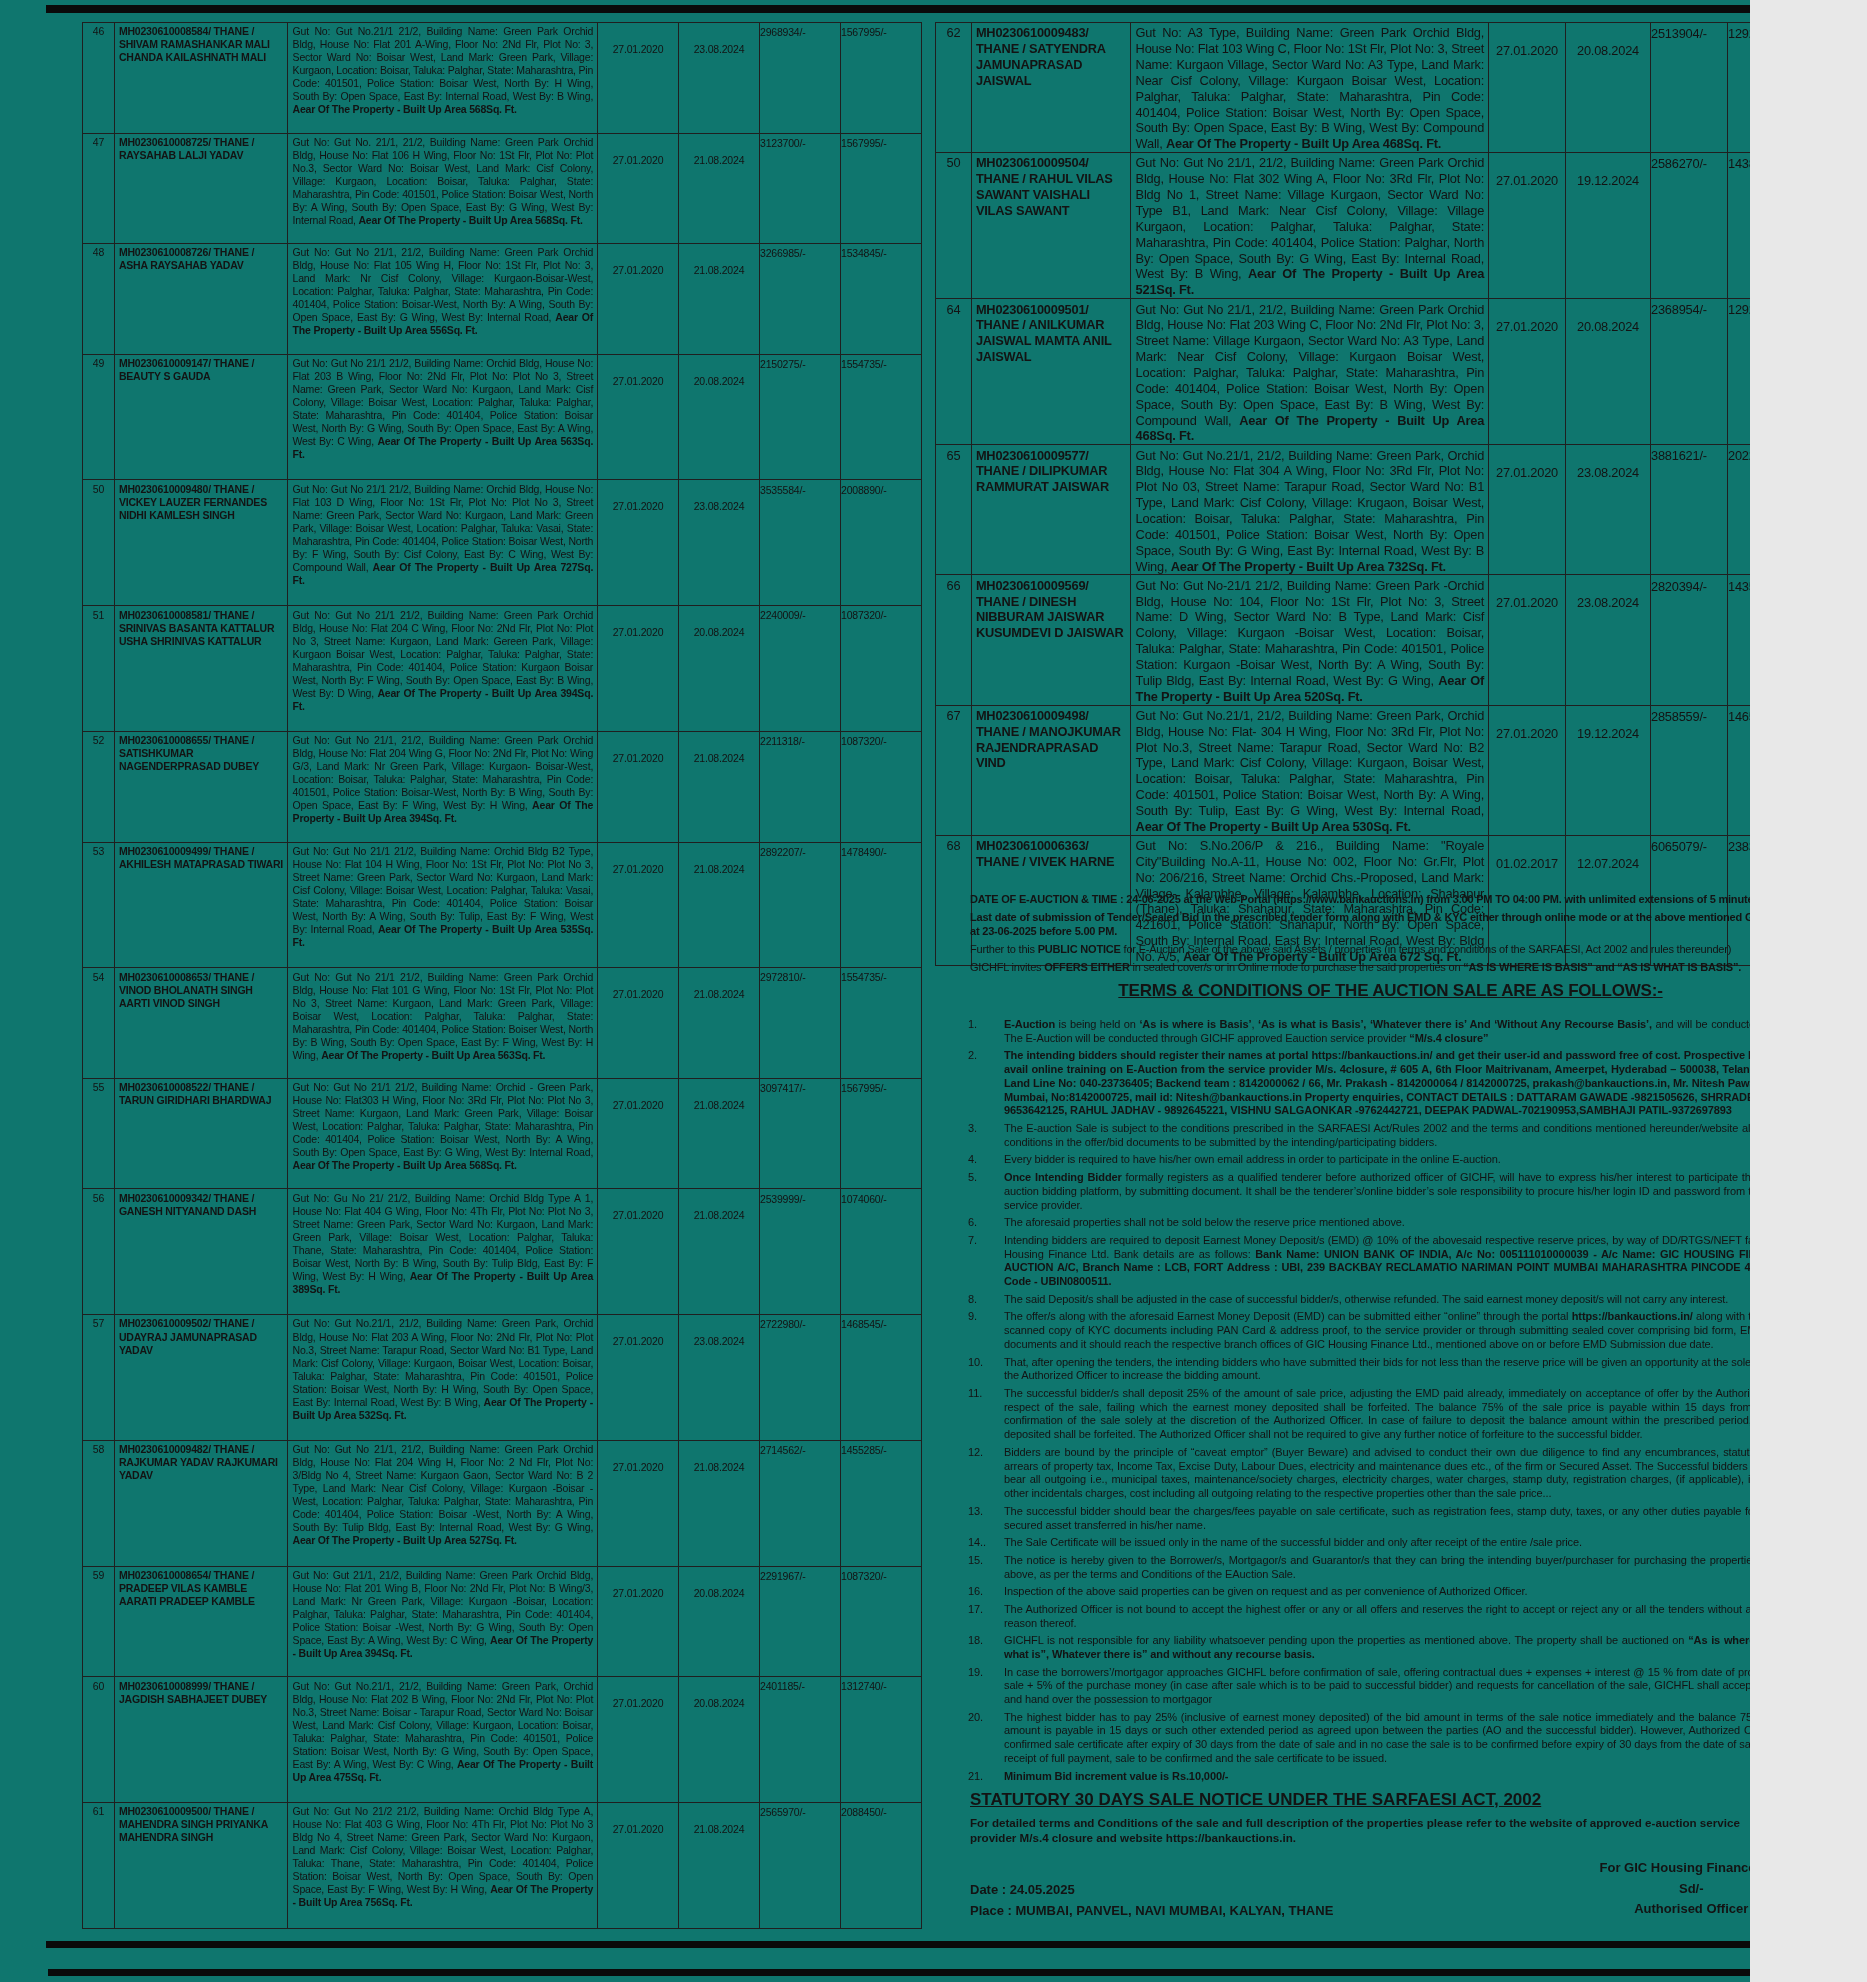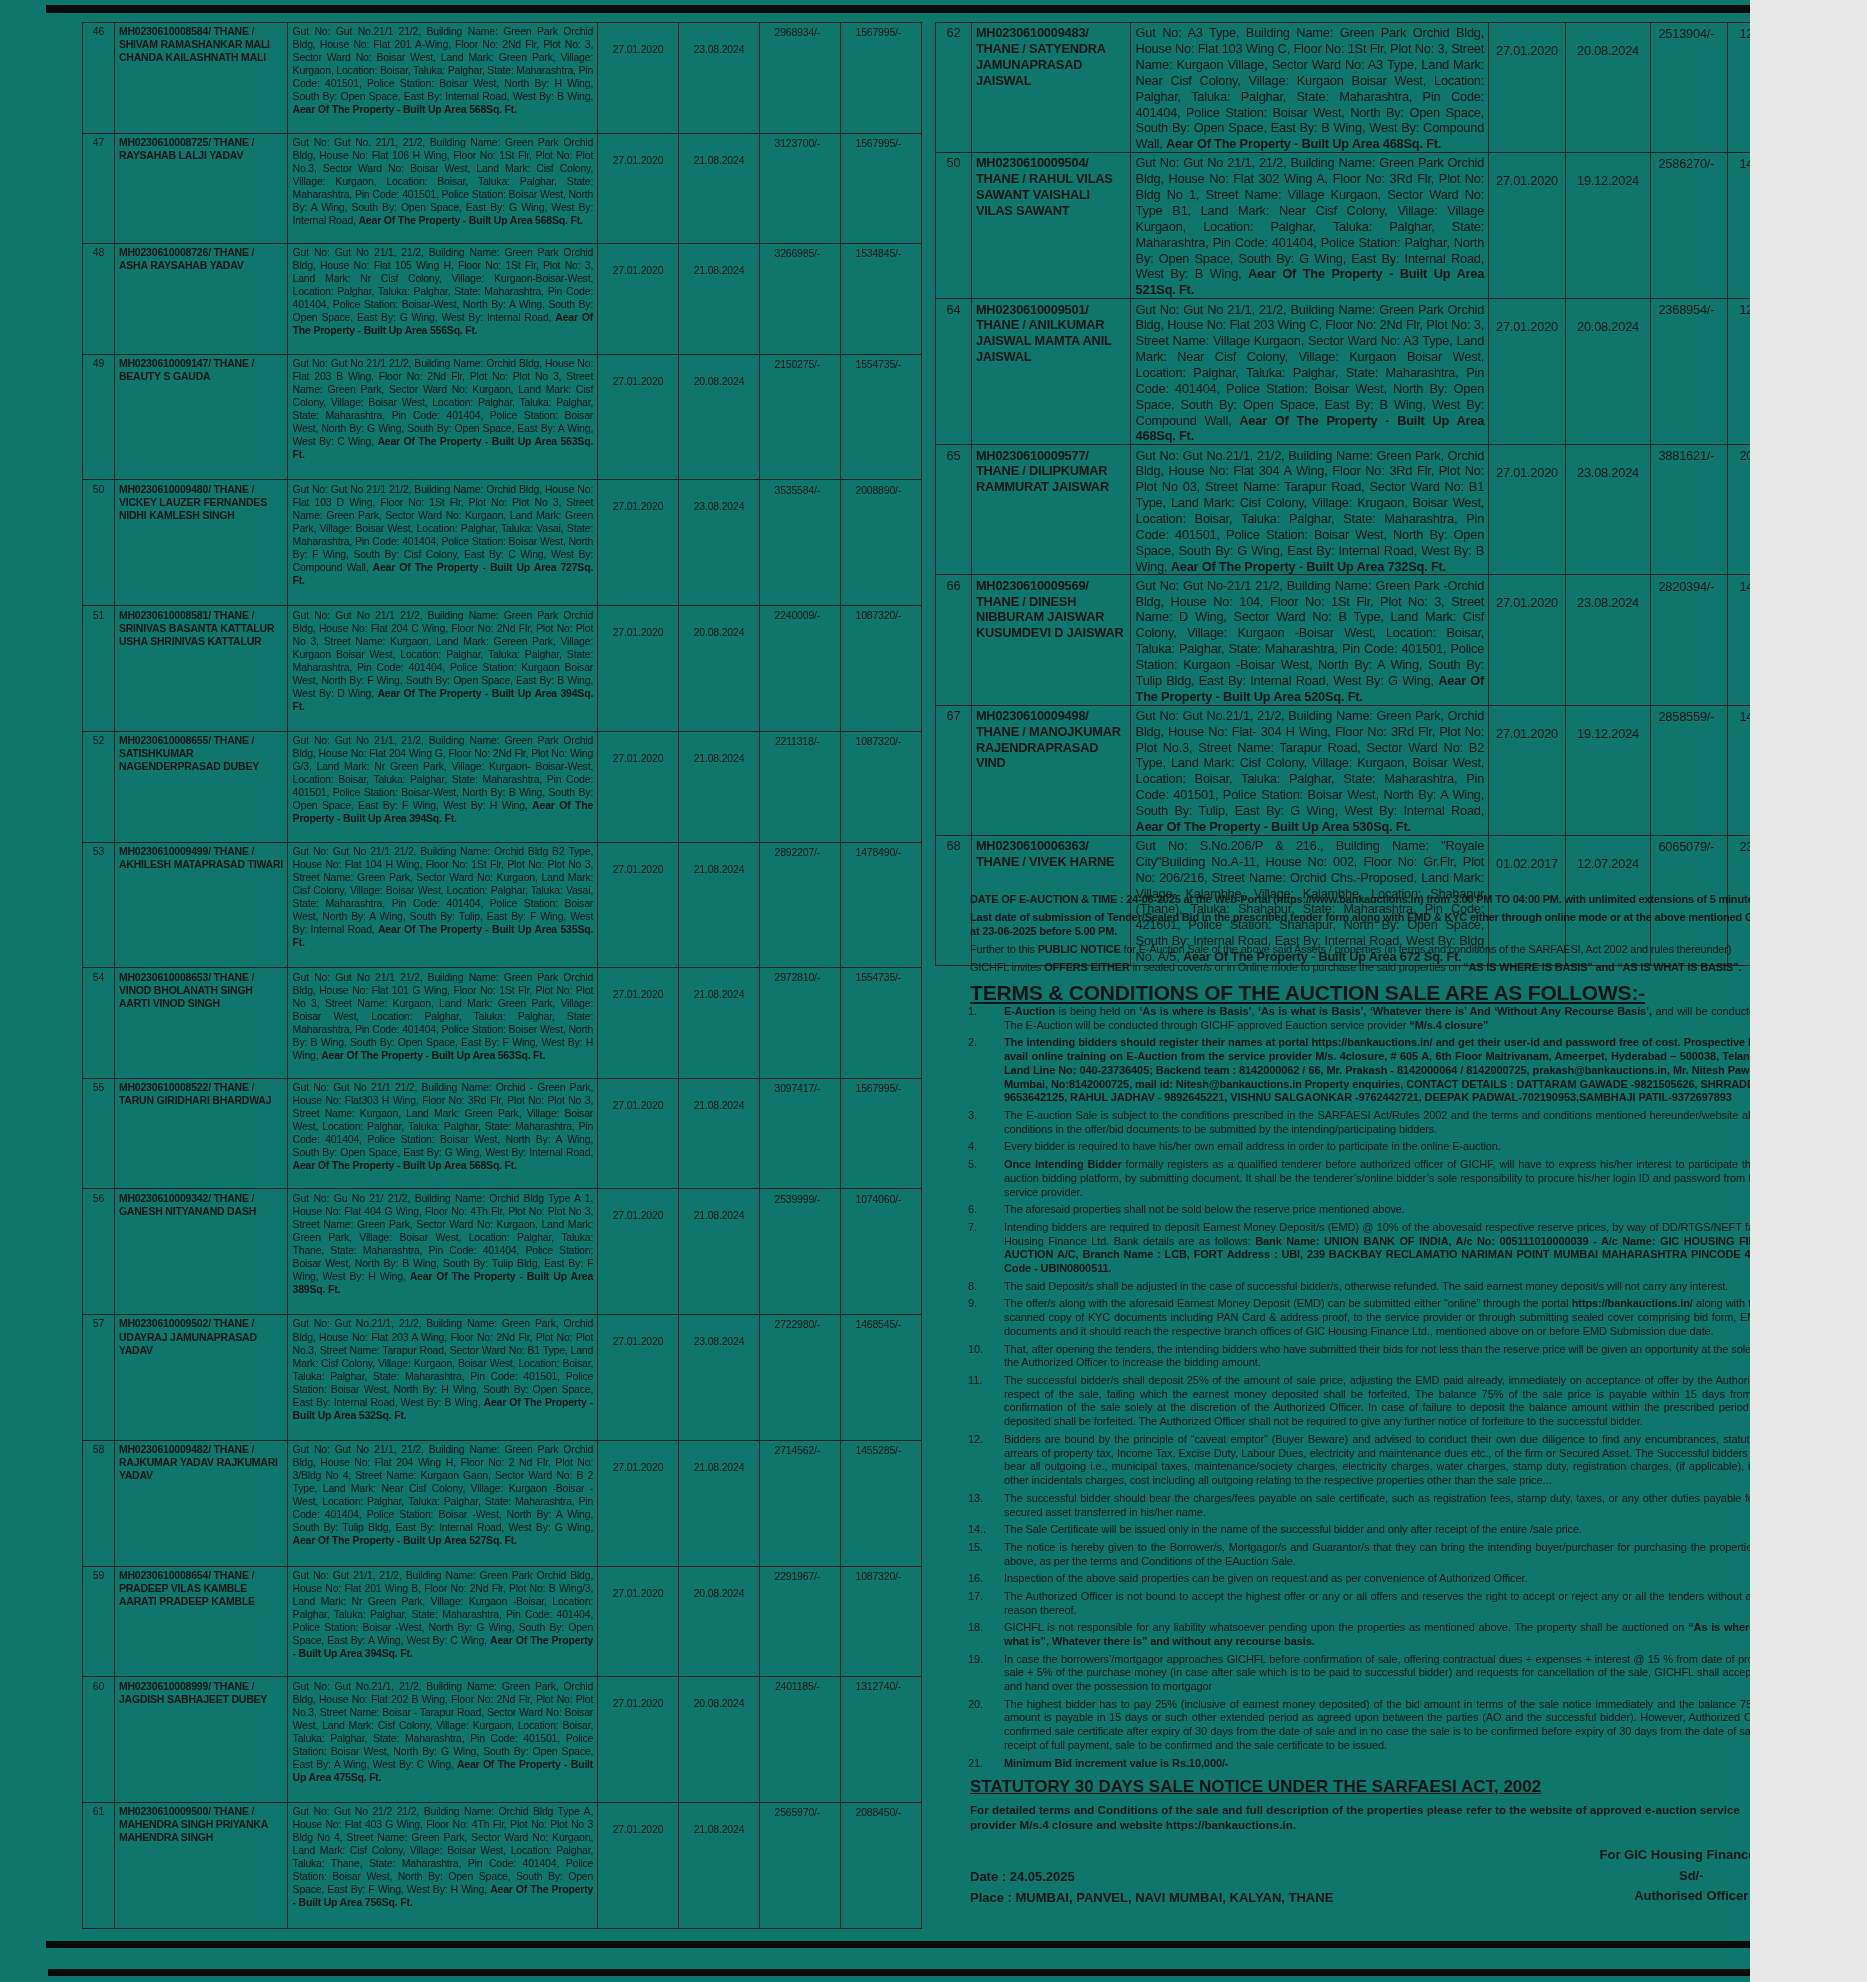--- a/index.html
+++ b/index.html
@@ -11,26 +11,26 @@
   .rule.b2{left:48px;top:1969px;width:1769px;height:7px;}
 
   table{border-collapse:collapse;table-layout:fixed;position:absolute;}
   td{border:1.2px solid #1f1f1f;vertical-align:top;overflow:hidden;}
   .t-left{left:82px;top:22px;width:839px;height:1907px;font-size:10.5px;line-height:1.24;}
   .t-right{left:935px;top:22px;width:877px;height:865px;font-size:12.8px;line-height:1.24;}
   .c-num{text-align:center;padding-top:2.3px;}
   .c-id{font-weight:bold;padding:2.3px 3.1px 0 3.9px;letter-spacing:-0.2px;}
   .c-desc{padding:2.3px 3.9px 0 4.6px;text-align:justify;letter-spacing:-0.2px;}
   .c-date{text-align:center;padding-top:20px;letter-spacing:-0.2px;}
-  .c-amt{text-align:center;padding:3.1px 5.4px 0 0;letter-spacing:-0.2px;}
+  .c-amt{text-align:left;padding:3.1px 5.4px 0 0;letter-spacing:-0.2px;}
   .bseg{font-weight:bold;}
 
   .rcol{position:absolute;left:935px;top:892px;width:877px;}
   .npara{margin:0 0 3.9px 35px;width:841px;font-size:11px;line-height:1.28;text-align:justify;letter-spacing:-0.2px;}
-  .terms-heading{margin:7px 0 0 35px;width:841px;text-align:left;font-weight:bold;font-size:21px;
+  .terms-heading{margin:7px 0 17px 35px;width:841px;text-align:center;font-weight:bold;font-size:17px;
                  text-decoration:underline;letter-spacing:-0.2px;}
   .term{display:flex;margin:0 0 3.9px 33px;width:844px;font-size:11px;line-height:1.25;letter-spacing:-0.1px;}
   .tnum{width:36px;flex:none;}
   .ttext{flex:1;text-align:justify;}
   .statutory{margin:6.2px 0 5.4px 35px;width:841px;font-weight:bold;font-size:17px;
              text-decoration:underline;}
   .note{margin:0 0 9.3px 35px;width:813px;font-weight:bold;font-size:11.6px;line-height:1.3;}
   .footer{position:relative;margin-left:35px;width:836px;height:81px;font-weight:bold;font-size:13px;}
   .f-left{position:absolute;left:0;top:26px;line-height:1.55;}
   .f-right{position:absolute;right:23px;top:4px;text-align:center;line-height:1.55;}

